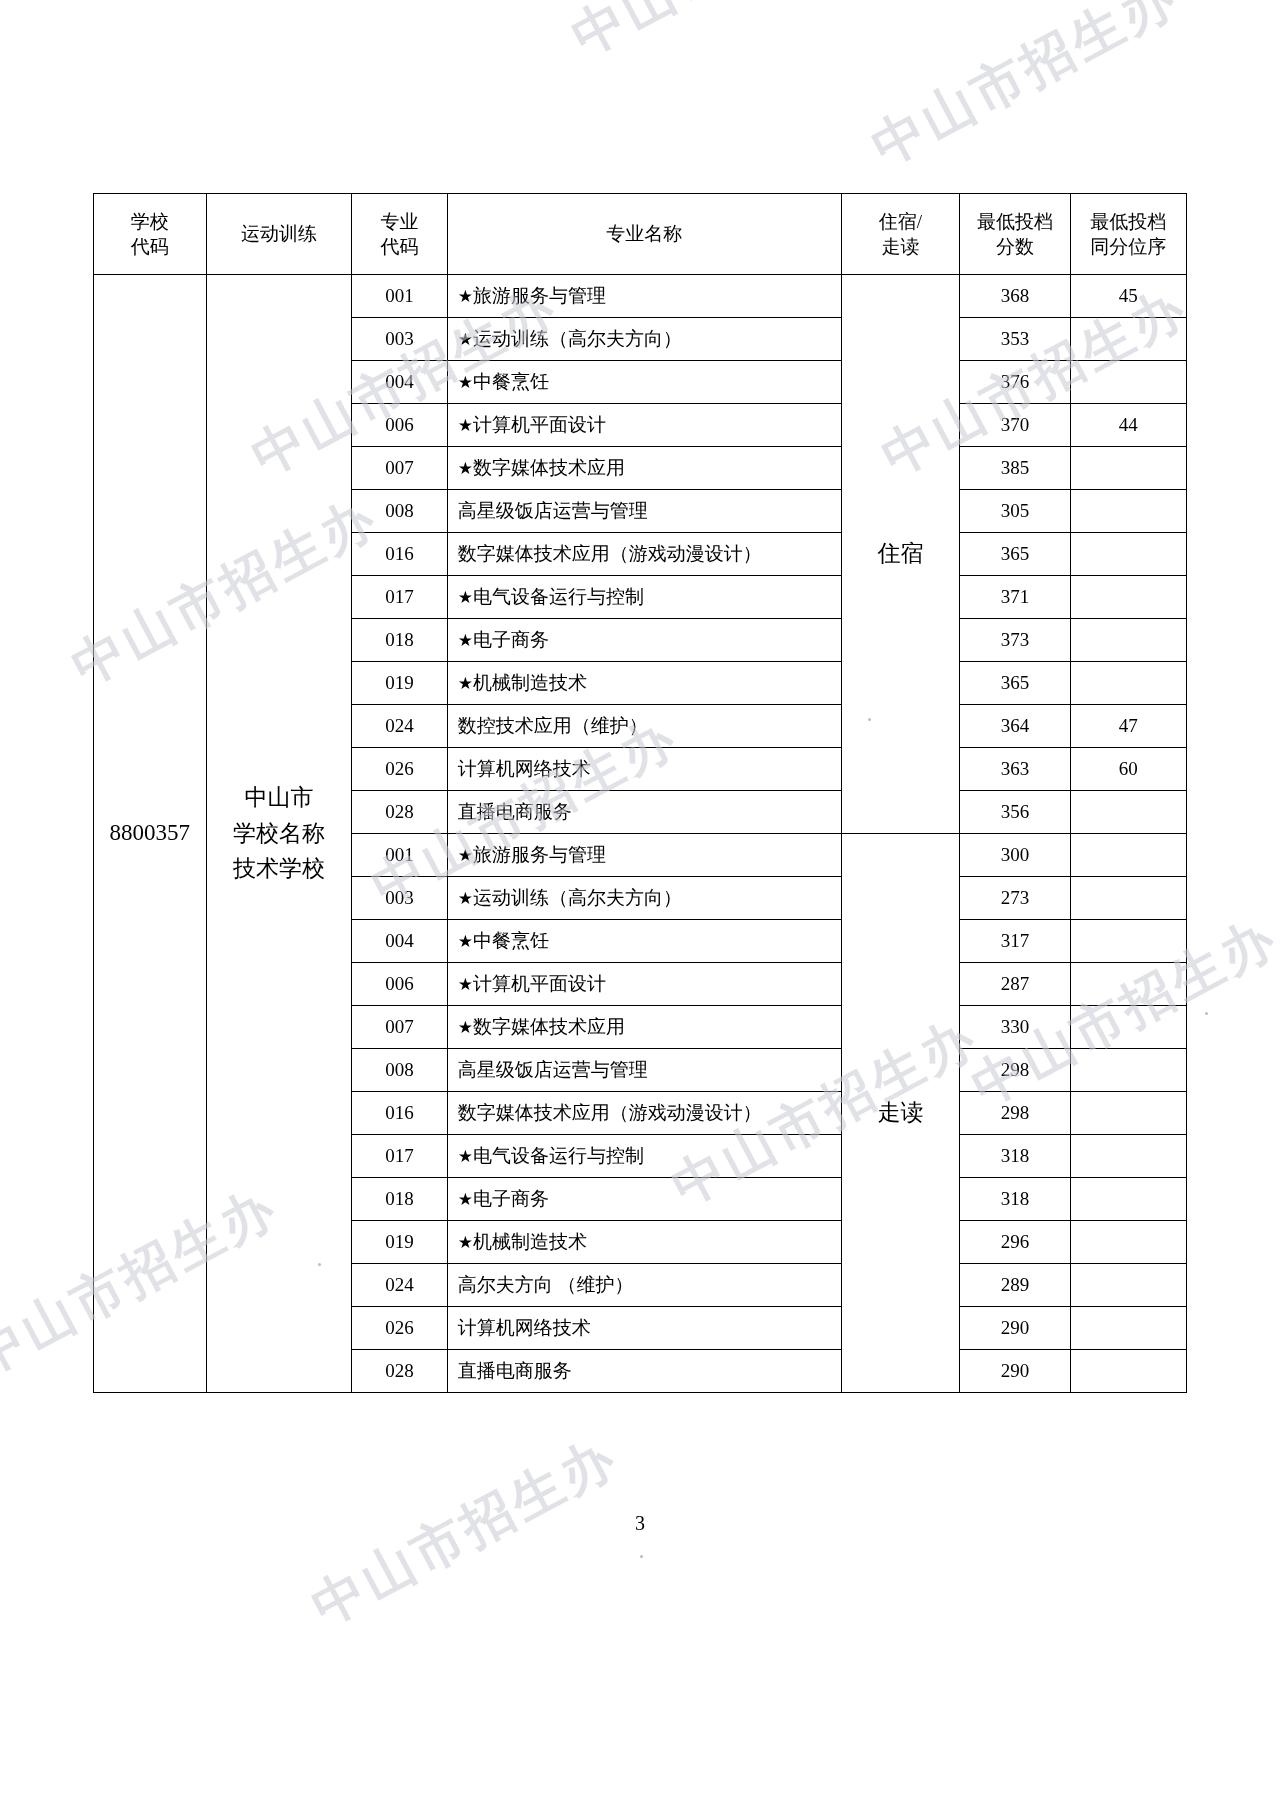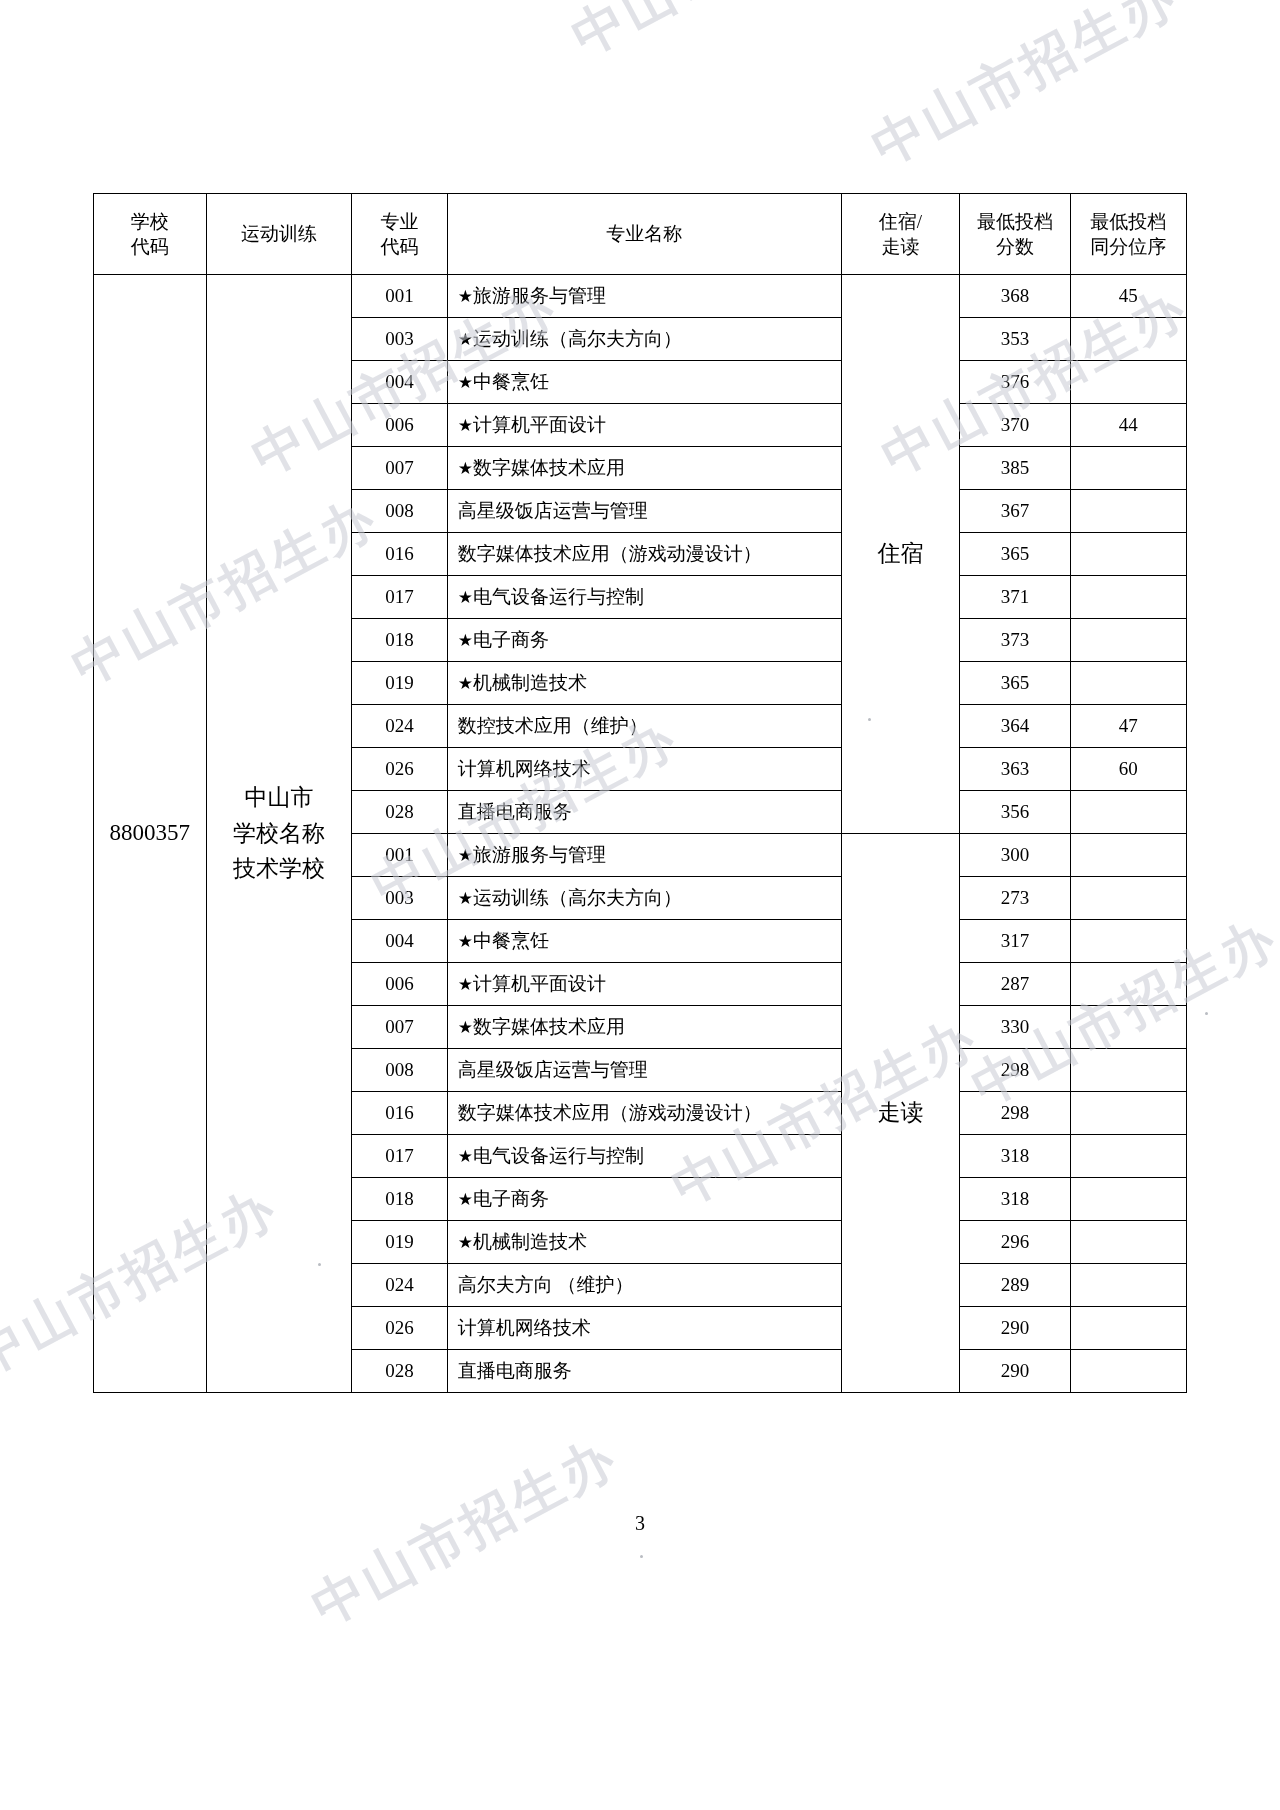--- a/index.html
+++ b/index.html
@@ -214,21 +214,21 @@
         </tr>
         <tr>
           <td>007</td>
           <td class="major-name"><span class="star">★</span>数字媒体技术应用</td>
           <td>385</td>
           <td></td>
         </tr>
         <tr>
           <td>008</td>
           <td class="major-name">高星级饭店运营与管理</td>
-          <td>367</td>
+          <td>305</td>
           <td></td>
         </tr>
         <tr>
           <td>016</td>
           <td class="major-name">数字媒体技术应用（游戏动漫设计）</td>
           <td>365</td>
           <td></td>
         </tr>
         <tr>
           <td>017</td>

